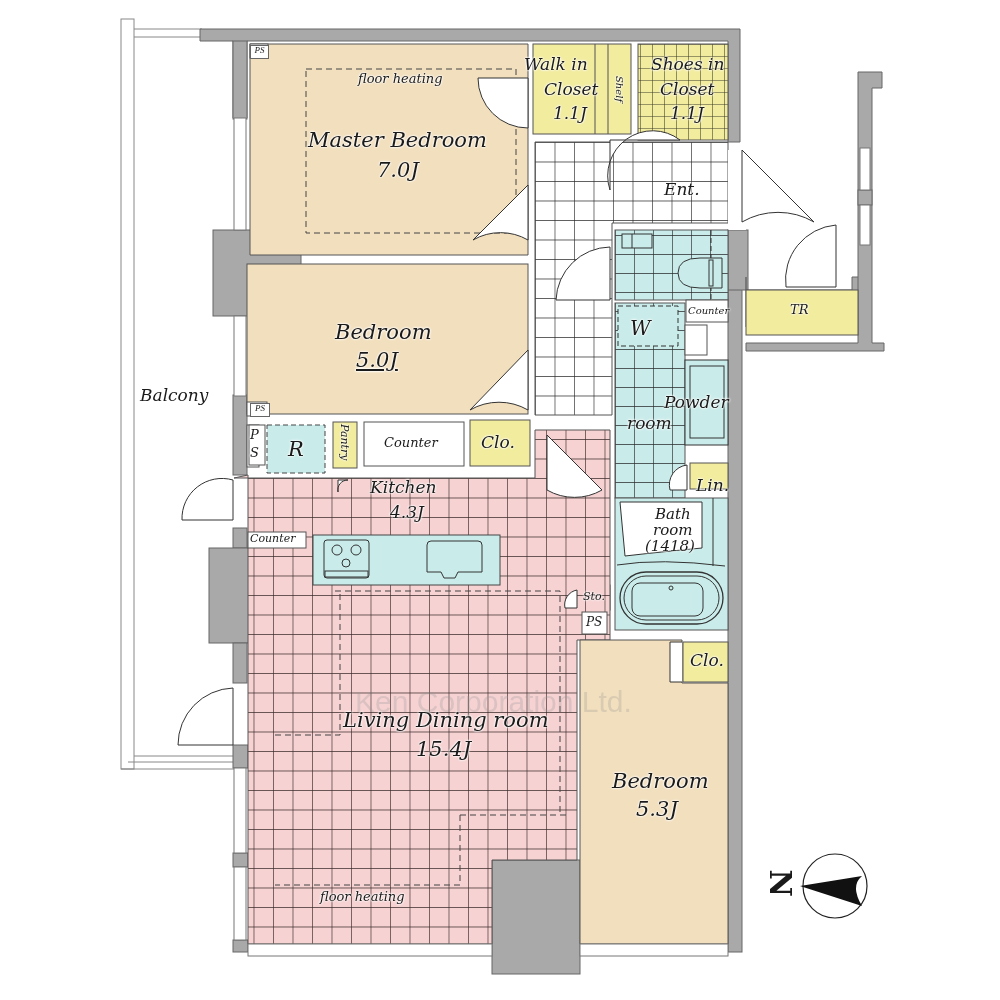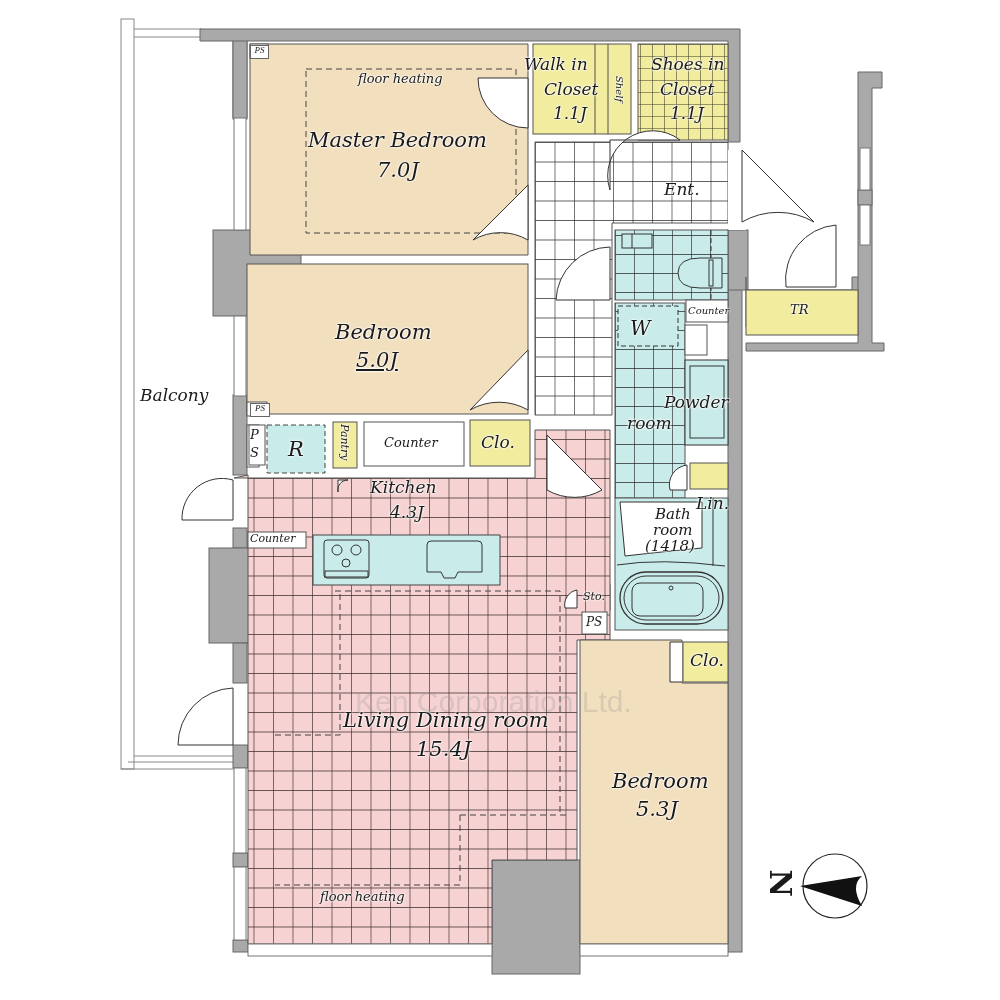--- a/index.html
+++ b/index.html
@@ -206,21 +206,21 @@
 <div class="lbl mid" style="left:481px;top:433px;">Clo.</div>
 
 <div class="lbl mid" style="left:370px;top:478px;">Kitchen</div>
 <div class="lbl mid" style="left:390px;top:503px;">4.3J</div>
 <div class="lbl xs" style="left:250px;top:533px;">Counter</div>
 
 <div class="lbl sm" style="left:630px;top:317px;font-size:20px;">W</div>
 <div class="lbl xs" style="left:688px;top:305px;font-size:10px;">Counter</div>
 <div class="lbl mid" style="left:616px;top:393px;margin-left:48px;">Powder</div>
 <div class="lbl mid" style="left:627px;top:414px;">room</div>
-<div class="lbl mid" style="left:696px;top:494px;">Lin.</div>
+<div class="lbl mid" style="left:696px;top:476px;">Lin.</div>
 <div class="lbl sm" style="left:655px;top:506px;font-size:15px;">Bath</div>
 <div class="lbl sm" style="left:653px;top:522px;font-size:15px;">room</div>
 <div class="lbl sm" style="left:645px;top:538px;font-size:15px;">(1418)</div>
 <div class="lbl xs" style="left:583px;top:591px;">Sto.</div>
 <div class="lbl xs" style="left:586px;top:616px;font-size:12px;">PS</div>
 
 <div class="lbl big" style="left:343px;top:708px;">Living Dining room</div>
 <div class="lbl big" style="left:416px;top:737px;">15.4J</div>
 <div class="lbl sm" style="left:320px;top:890px;">floor heating</div>
 

